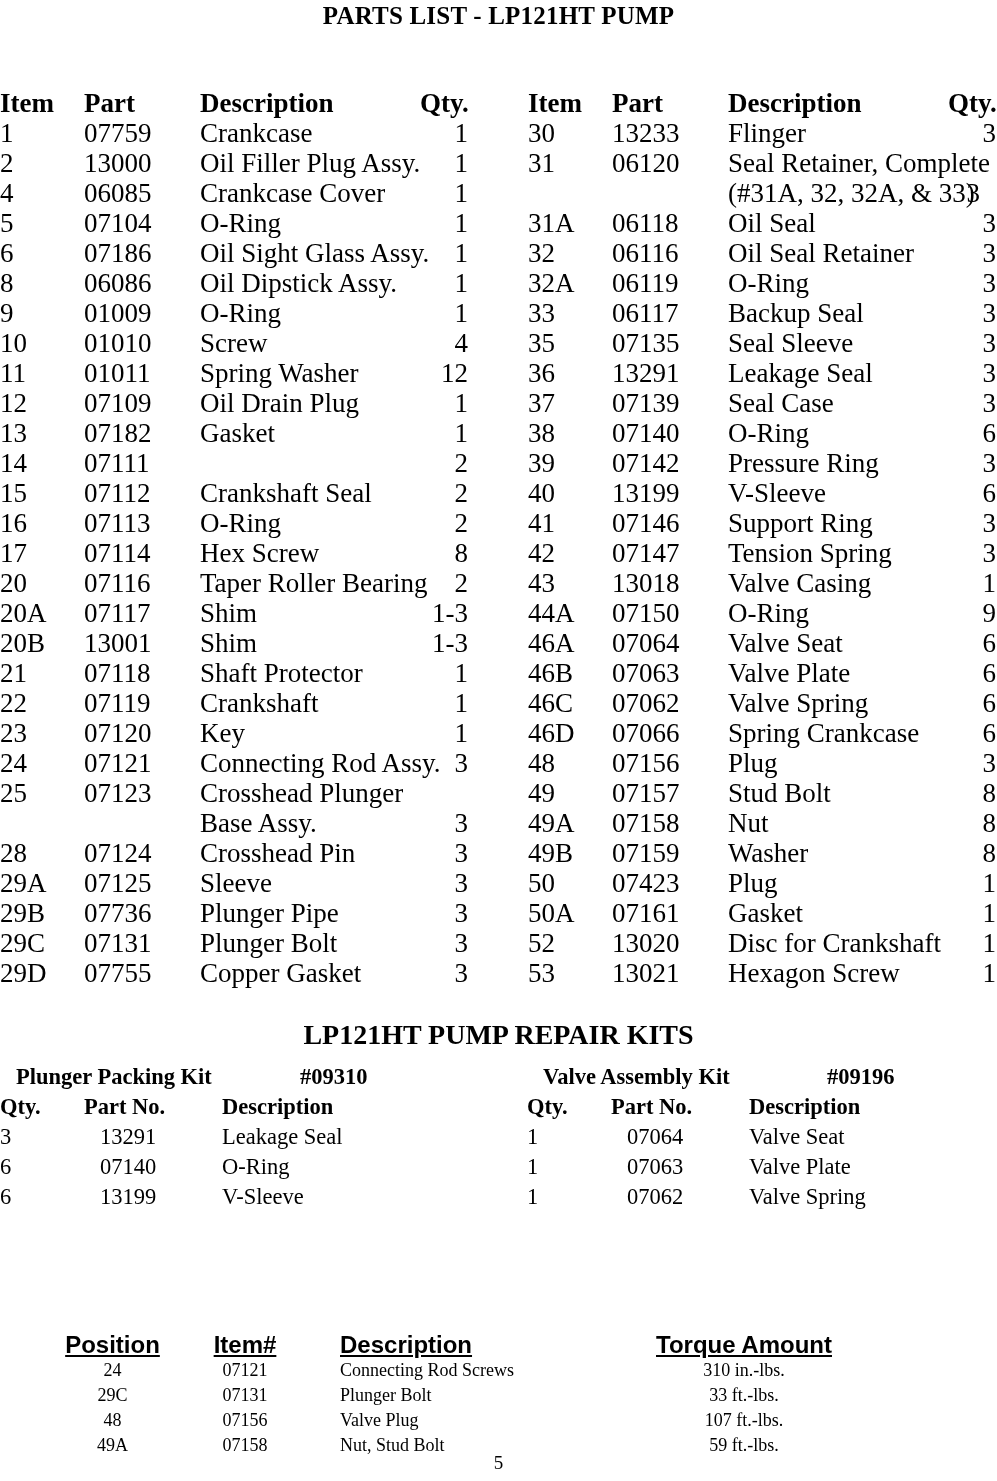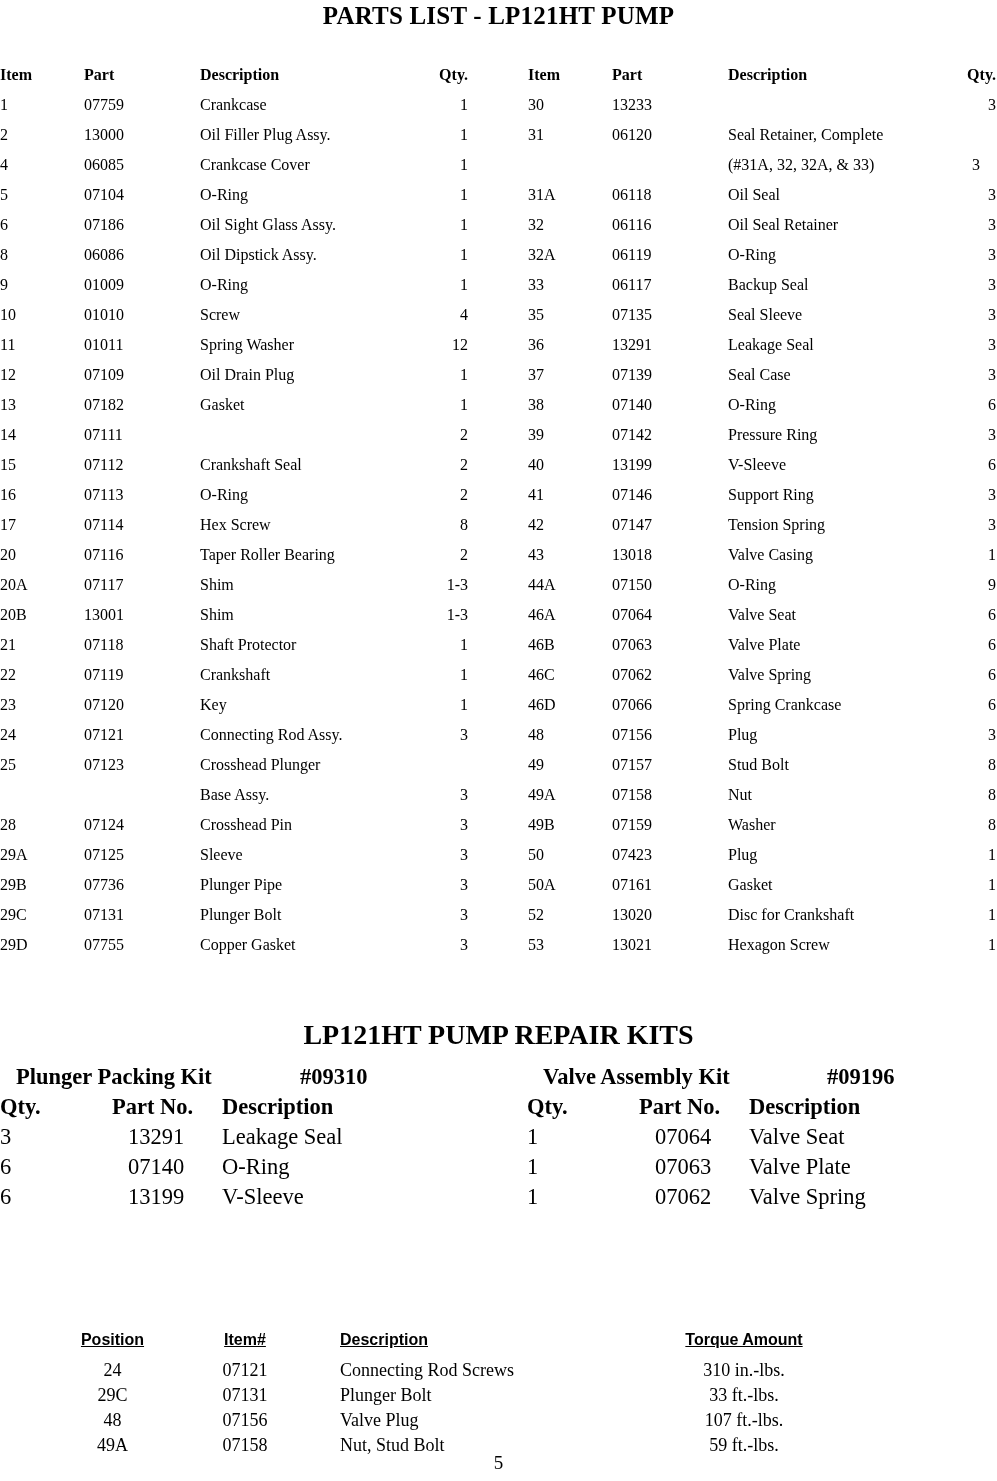--- a/index.html
+++ b/index.html
@@ -40,23 +40,23 @@
     text-align: center;
     font-size: 28px;
     font-weight: bold;
   }
   #kits-title { top: 1019px; }
   #torque-title { top: 1293px; font-size: 24px; }
 
   
   .parts-col {
     position: absolute;
-    top: 60px;
+    top: 88px;
     width: 490px;
-    font-size: 16px;
+    font-size: 27px;
     line-height: 30px;
   }
   #parts-col-left  { left: 0px; }
   #parts-col-right { left: 528px; }
 
   .prow {
     position: relative;
     height: 30px;
     white-space: nowrap;
   }
@@ -90,37 +90,37 @@
   #kit-left  { left: 0px; }
   #kit-right { left: 527px; }
 
   .kit-title-row { position: relative; height: 30px; font-weight: bold; white-space: nowrap; }
   .kit-name   { position: absolute; left: 16px; }
   .kit-number { position: absolute; left: 300px; }
 
   .krow { position: relative; height: 30px; white-space: nowrap; }
   .krow.hdr { font-weight: bold; }
   .k-qty  { position: absolute; left: 0px;   width: 70px;  text-align: left; }
-  .k-part { position: absolute; left: 84px;  width: 110px; text-align: left; margin-left: 28px; }
+  .k-part { position: absolute; left: 84px;  width: 110px; text-align: left; }
   .k-desc { position: absolute; left: 222px; text-align: left; }
   .krow .k-qty.num  { left: 0px;  text-align: left; }
   .krow .k-part.num { left: 100px; width: 94px; text-align: left; }
 
   
   .torque-wrap {
     position: absolute;
     top: 1331px;
     left: 0;
     width: 997px;
   }
   .trow { position: relative; height: 25px; white-space: nowrap; font-size: 18px; }
   .trow.hdr {
     font-family: "Liberation Sans", "DejaVu Sans", sans-serif;
     font-weight: bold;
-    font-size: 16px;
+    font-size: 24px;
     height: 29px;
   }
   .trow.hdr span { text-decoration: underline; }
   .t-pos    { position: absolute; left: 40px;  width: 145px; text-align: center; }
   .t-item   { position: absolute; left: 190px; width: 110px; text-align: center; }
   .t-desc   { position: absolute; left: 340px; text-align: left; }
   .t-torque { position: absolute; left: 624px; width: 240px; text-align: center; }
 
   .page-number {
     position: absolute;
@@ -326,20 +326,21 @@
     <div class="prow hdr">
       <span class="c-item">Item</span>
       <span class="c-part">Part</span>
       <span class="c-desc">Description</span>
       <span class="c-qty">Qty.</span>
     </div>
     <div id="right-rows-host">
         <div class="prow">
           <span class="c-item">30</span>
           <span class="c-part">13233</span>
+          <span class="c-desc">Flinger</span>
           <span class="c-qty">3</span>
         </div>
         <div class="prow">
           <span class="c-item">31</span>
           <span class="c-part">06120</span>
           <span class="c-desc">Seal Retainer, Complete</span>
           <span class="c-qty"></span>
         </div>
         <div class="prow">
           <span class="c-item"></span>

